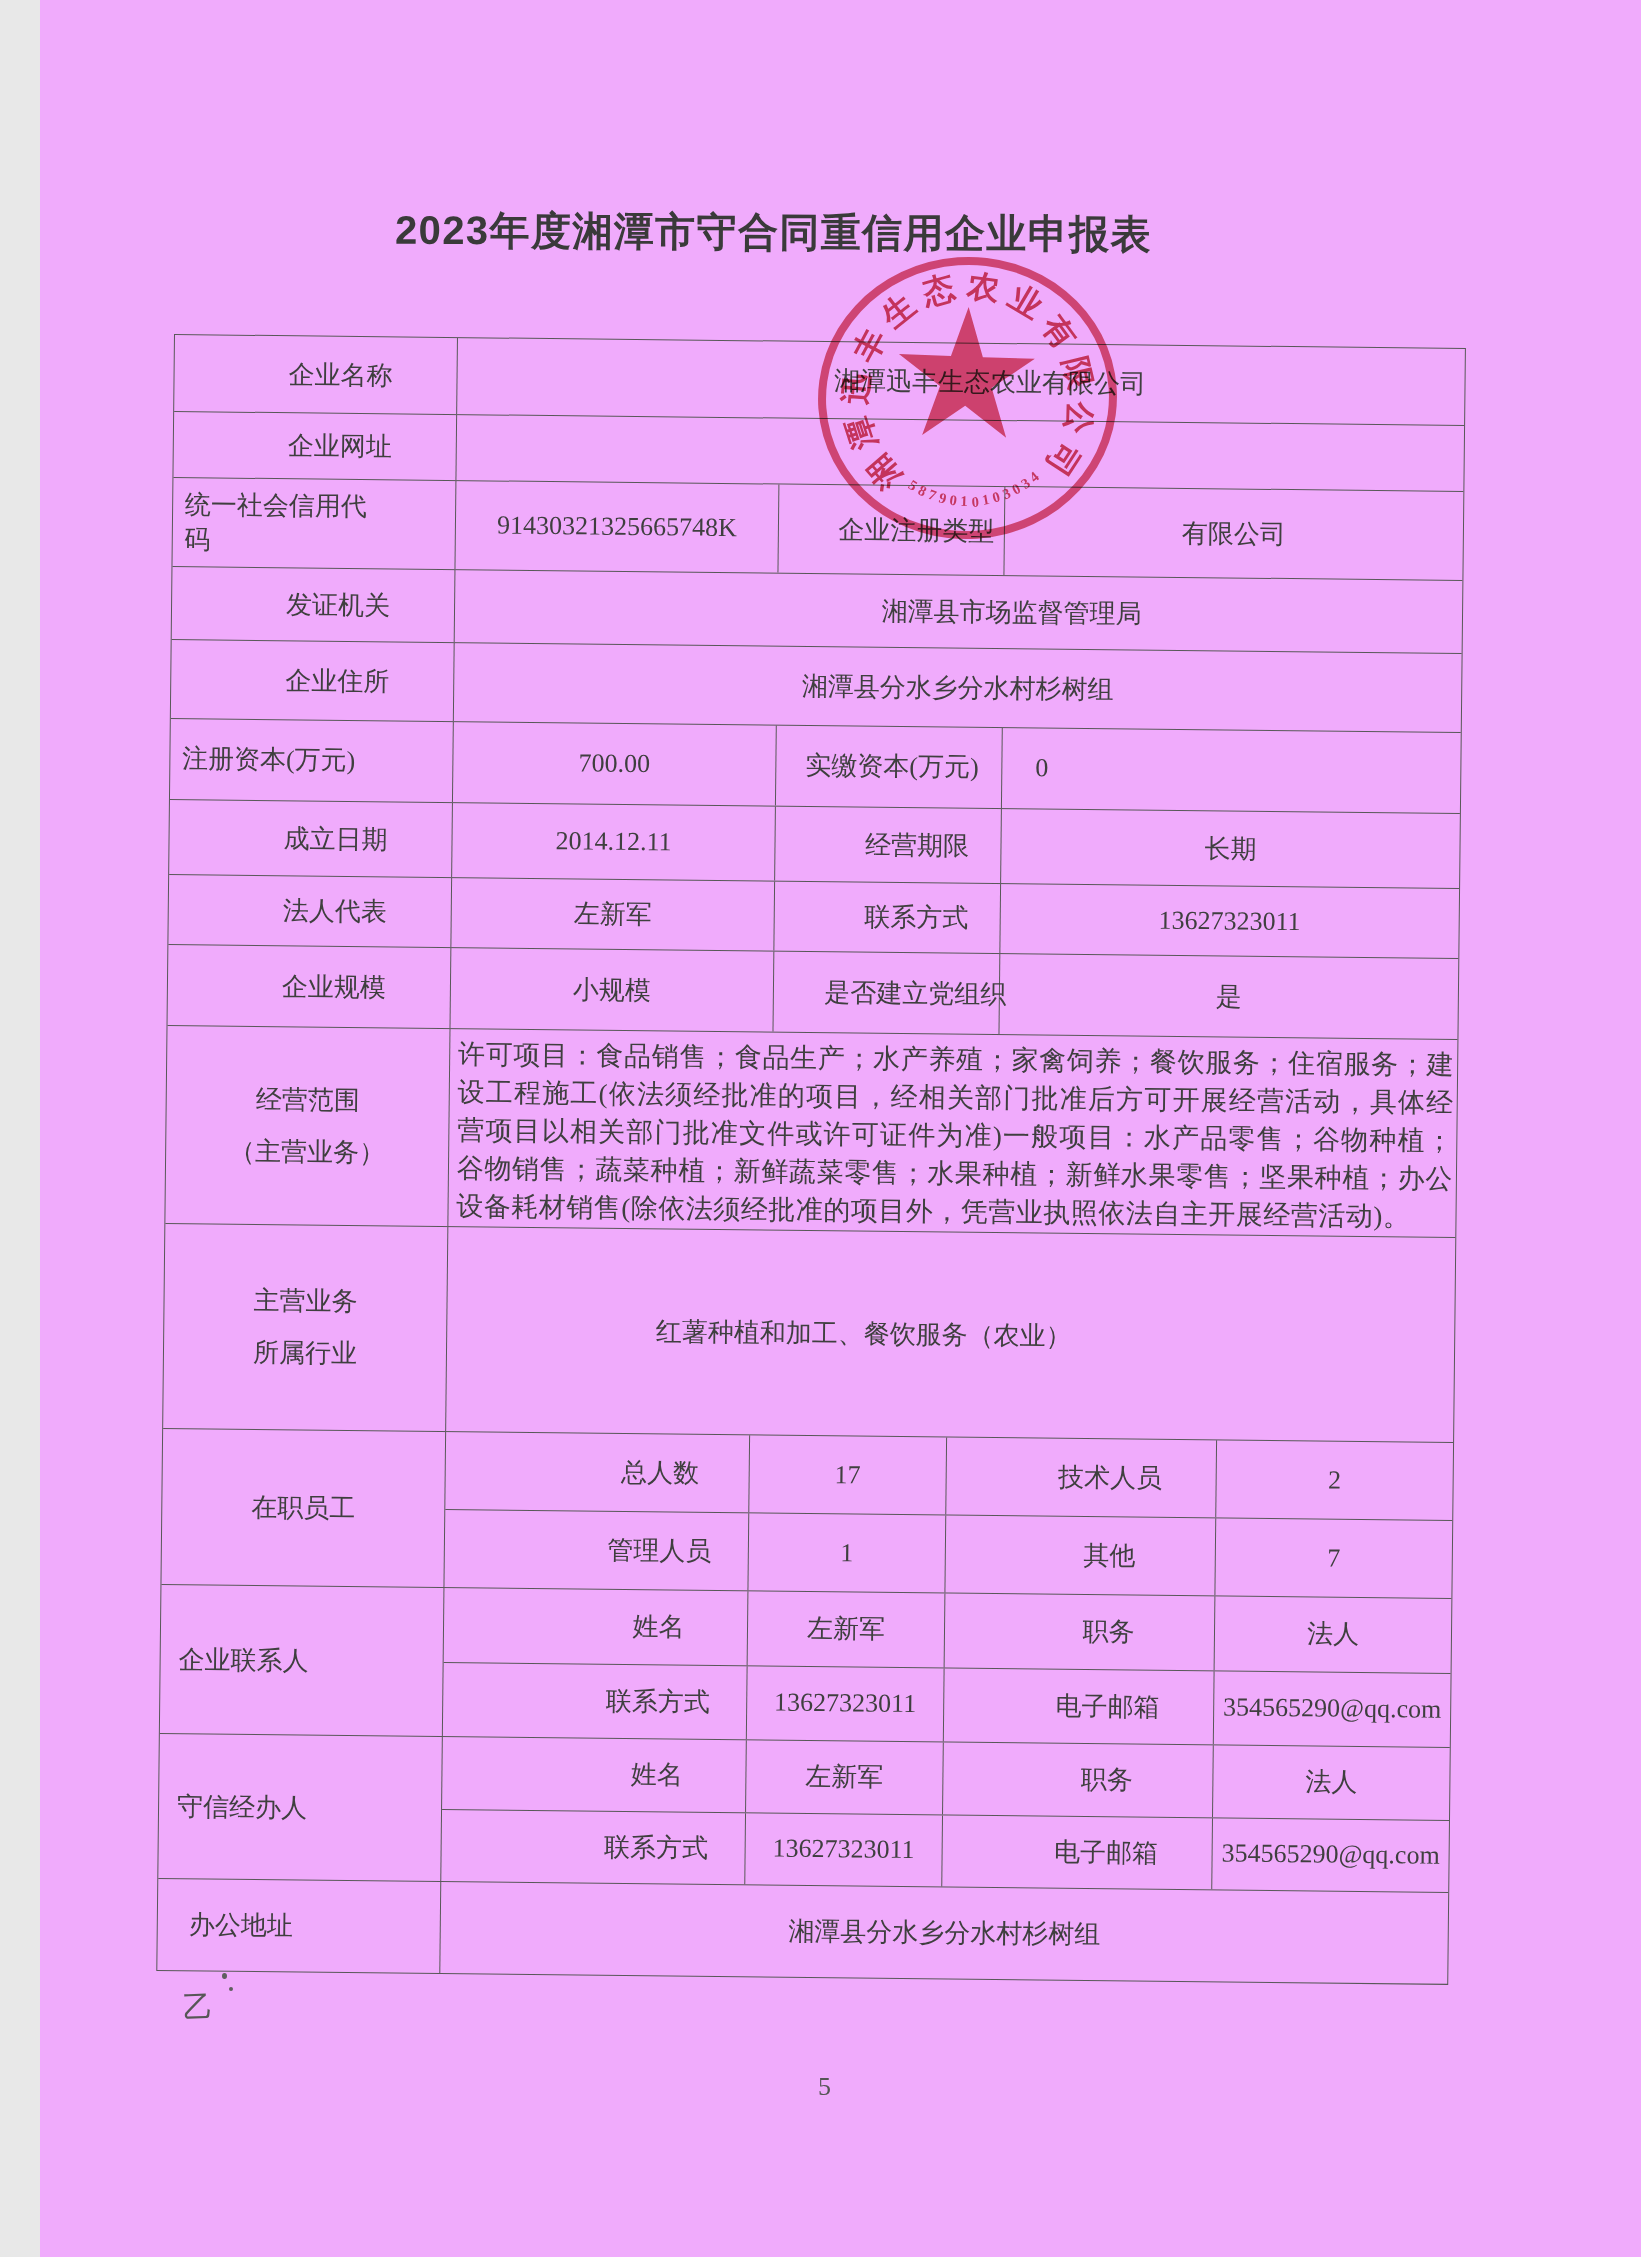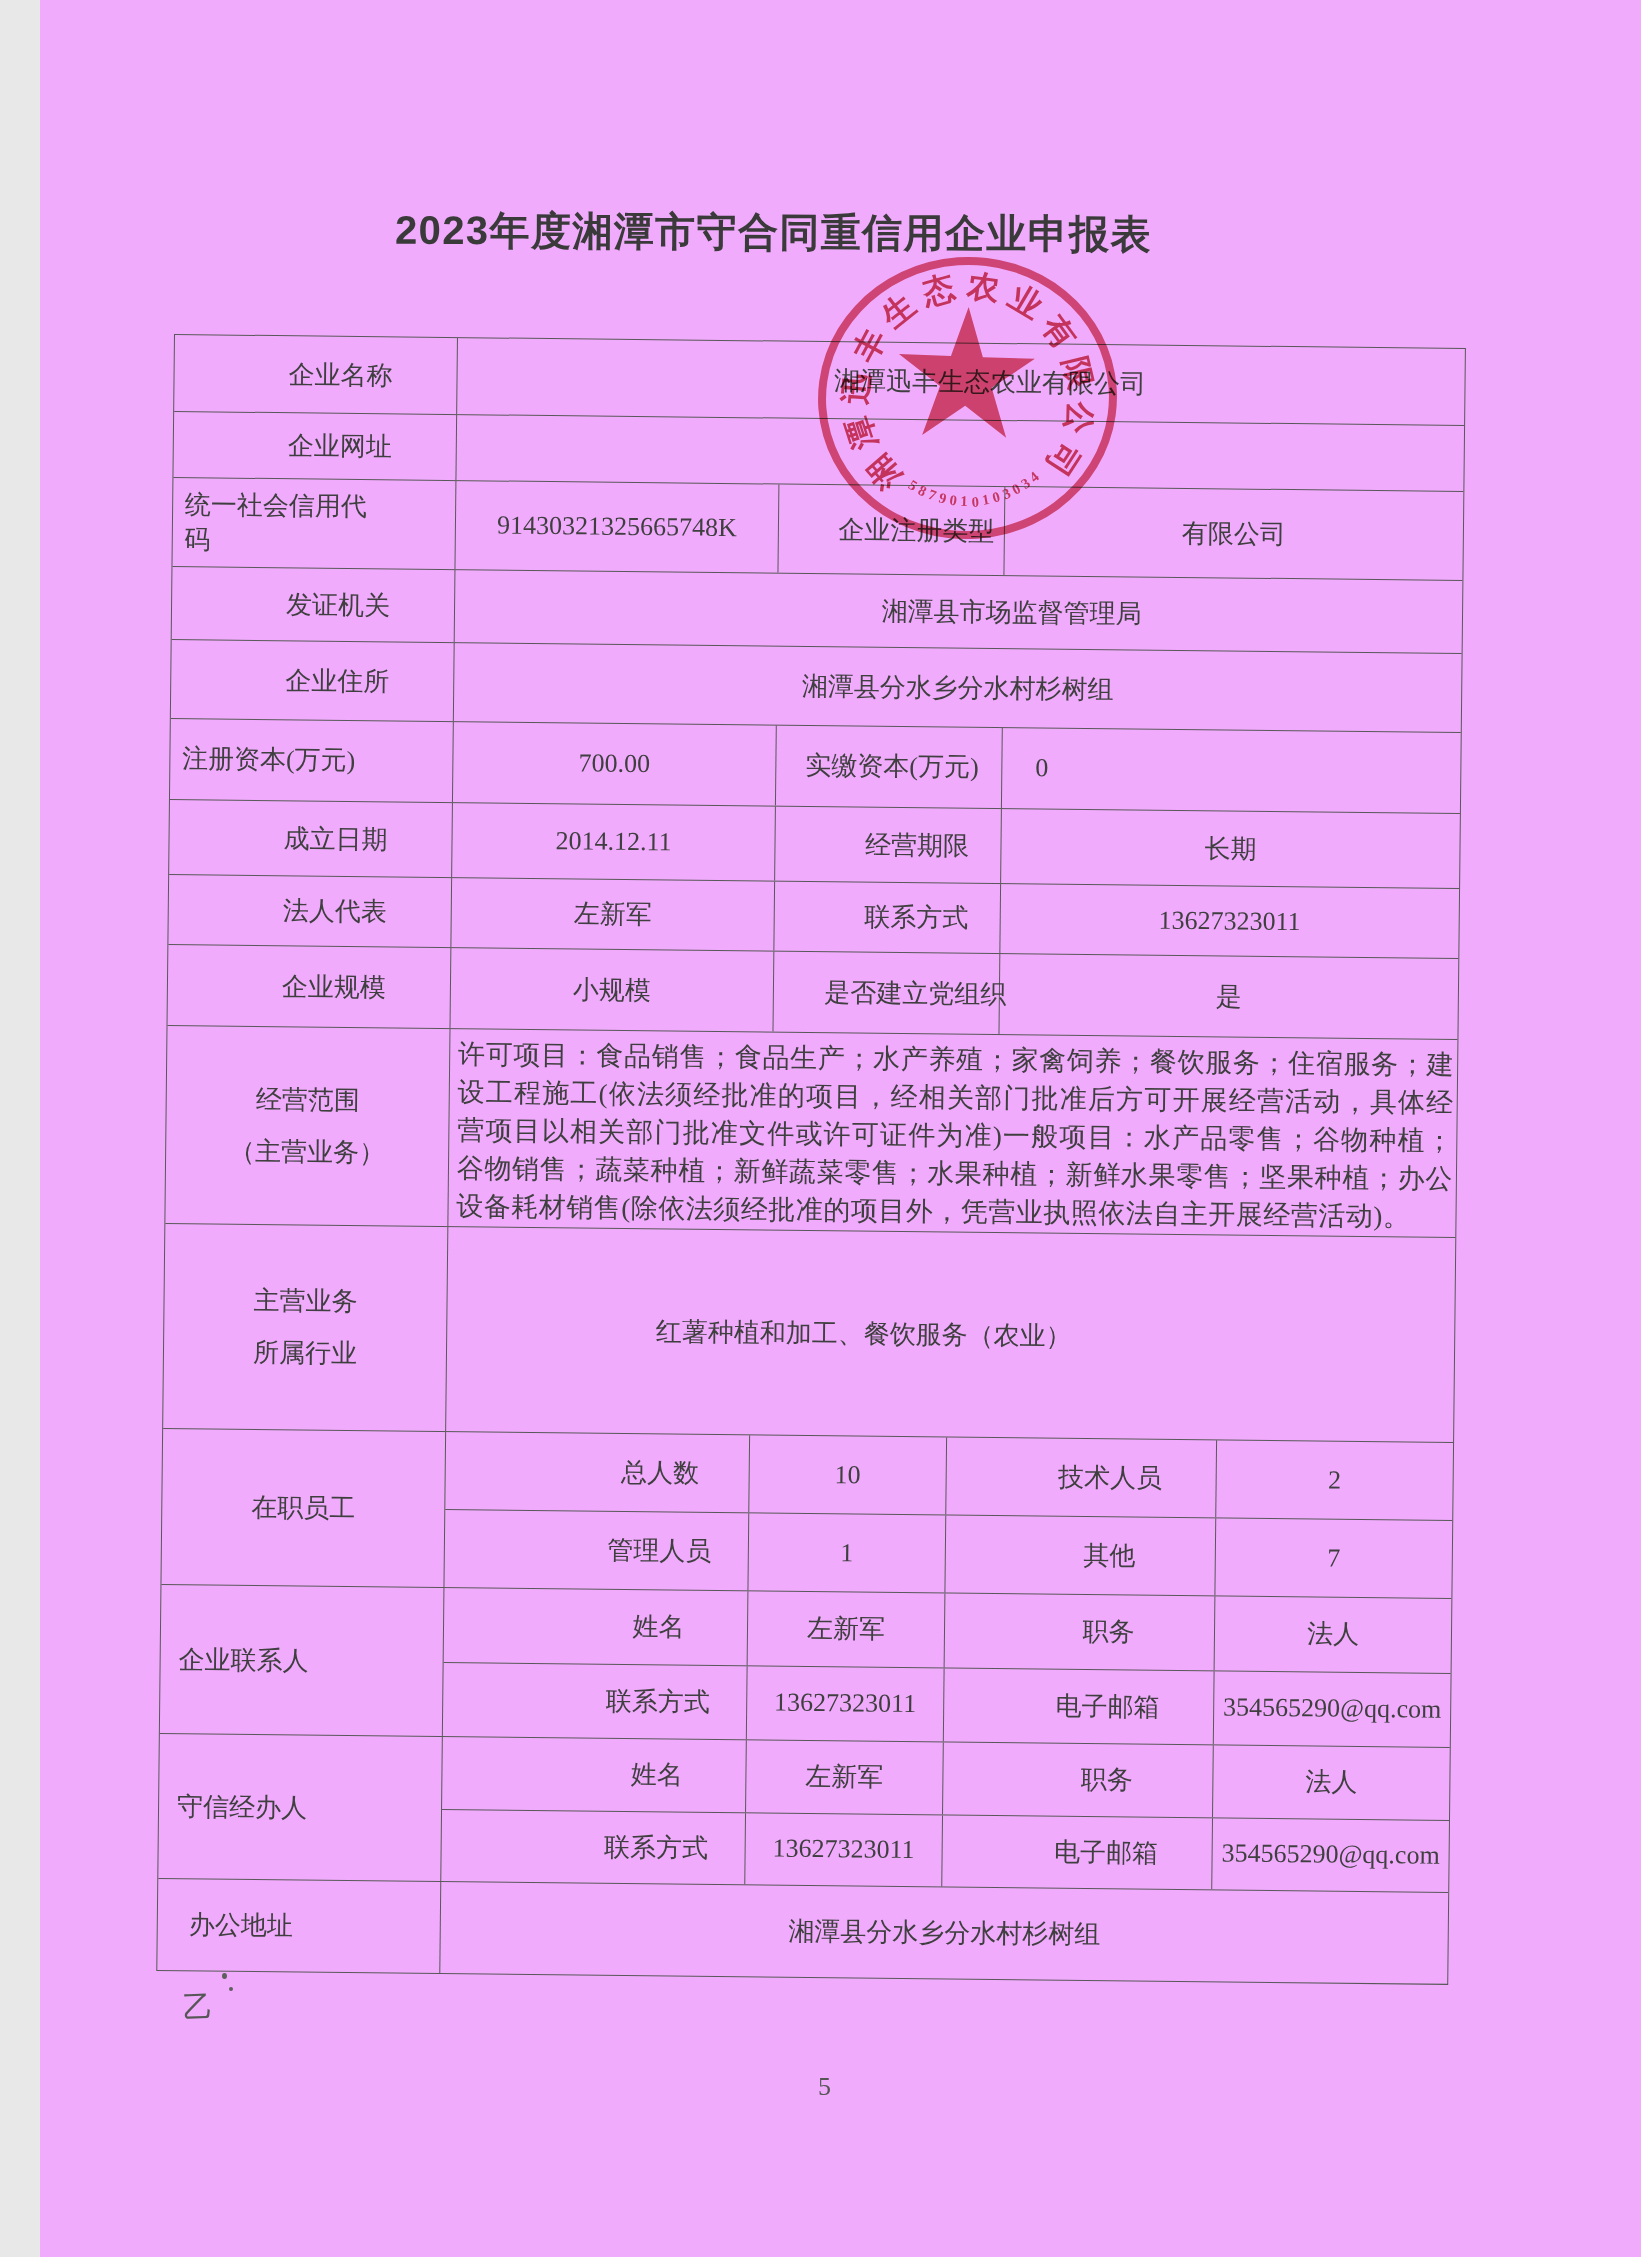--- a/index.html
+++ b/index.html
@@ -198,21 +198,21 @@
     <div class="grp" style="height:156px">
       <div class="c w1">
           <span>在职员工</span>
         </div>
       <div class="sub">
         <div class="subrow first">
           <div class="c v2">
               <span class="nr65">总人数</span>
             </div>
           <div class="c v3">
-              <span>10</span>
+              <span>17</span>
             </div>
           <div class="c v4">
               <span class="nr30">技术人员</span>
             </div>
           <div class="c f">
               <span>2</span>
             </div>
         </div>
         <div class="subrow">
           <div class="c v2">

